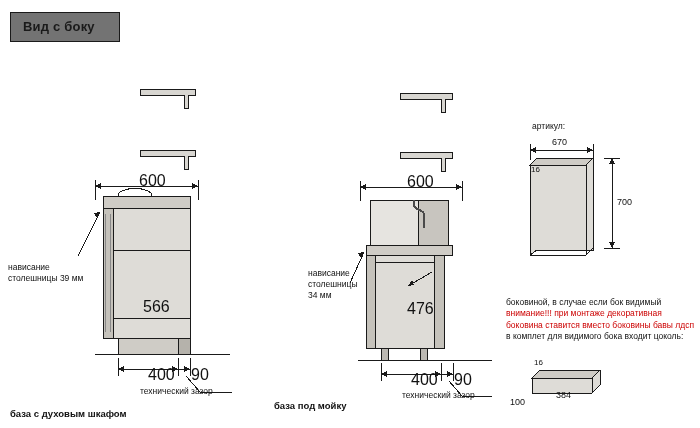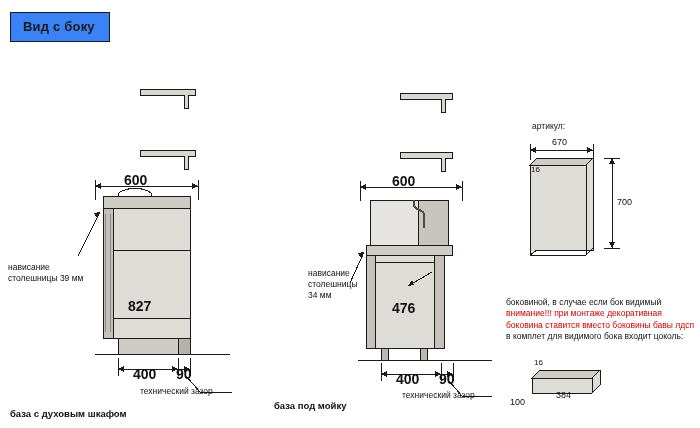--- a/index.html
+++ b/index.html
@@ -10,30 +10,30 @@
     color:#1a1a1a;
     position:relative;
     overflow:hidden;
   }
   .canvas{position:absolute;left:0;top:0;width:700px;height:428px;}
   .abs{position:absolute;}
   
   .title-box{
     left:10px;top:12px;
     border:1.5px solid #1a1a1a;
-    padding:6px 14px 7px 12px;
+    padding:6px 24px 7px 12px;
     font-size:13px;font-weight:bold;
-    background:#3b82f6;
+    background:#737373;
     letter-spacing:0.2px;
   }
   
   .lbl{font-size:8.5px;line-height:11px;color:#111;}
   .lbl-b{font-size:9.5px;font-weight:bold;line-height:12px;color:#111;}
   .dim{font-size:9px;color:#111;}
-  .dim-b{font-size:14px;font-weight:bold;color:#111;}
+  .dim-b{font-size:16px;font-weight:normal;color:#111;margin-left:15px;}
   .red{color:#cc0000;}
   
   svg.layer{position:absolute;left:0;top:0;width:700px;height:428px;pointer-events:none;}
 </style>
 </head>
 <body>
 
 <div class="canvas">
 
   <svg class="layer" viewBox="0 0 700 428">
@@ -163,21 +163,21 @@
       <line x1="532" y1="393" x2="592" y2="393"></line>
     </g>
   </svg>
 
   <div class="abs title-box">Вид с боку</div>
 
   <div class="abs lbl" style="left:8px;top:262px;width:78px;">
     <span>нависание</span><br>
     <span>столешницы 39 мм</span>
   </div>
-  <div class="abs dim-b" style="left:128px;top:298px;">827</div>
+  <div class="abs dim-b" style="left:128px;top:298px;">566</div>
   <div class="abs dim-b" style="left:124px;top:172px;">600</div>
   <div class="abs dim-b" style="left:133px;top:366px;">400</div>
   <div class="abs dim-b" style="left:176px;top:366px;">90</div>
   <div class="abs lbl" style="left:140px;top:386px;">технический зазор</div>
   <div class="abs lbl-b" style="left:10px;top:408px;">база с духовым шкафом</div>
 
   <div class="abs lbl" style="left:308px;top:268px;width:60px;">
     <span>нависание</span><br>
     <span>столешницы</span><br>
     <span>34 мм</span>

